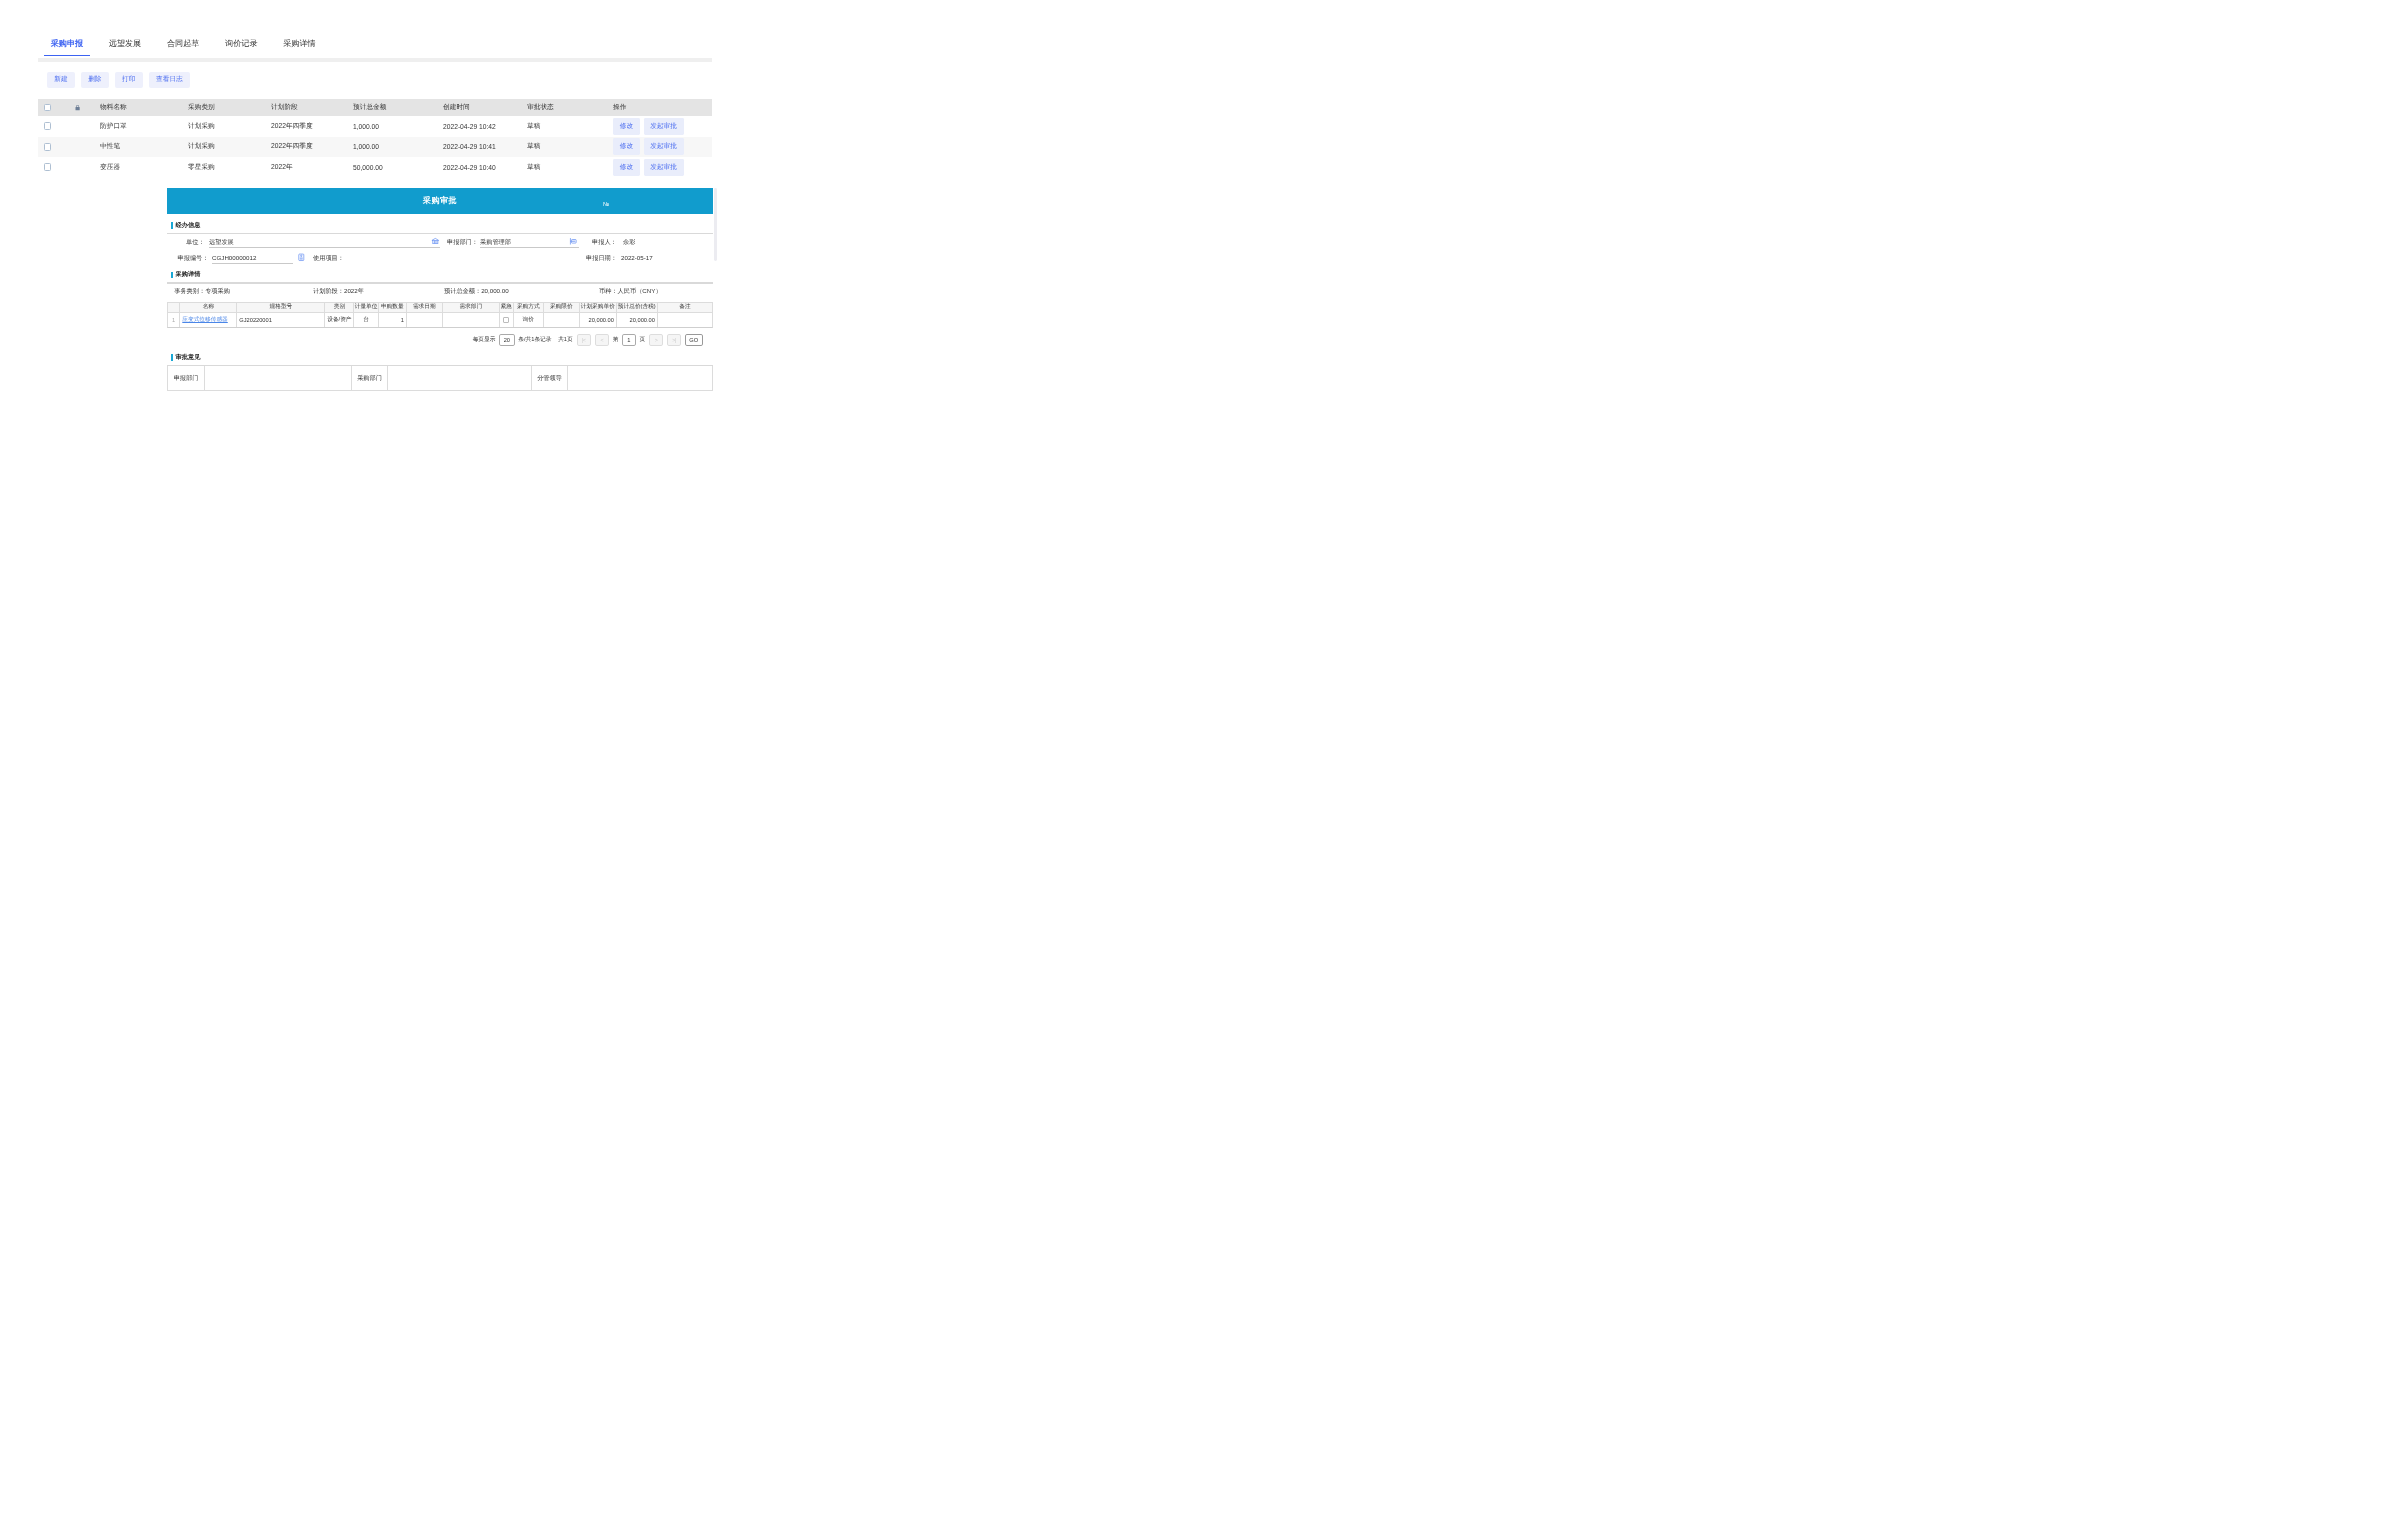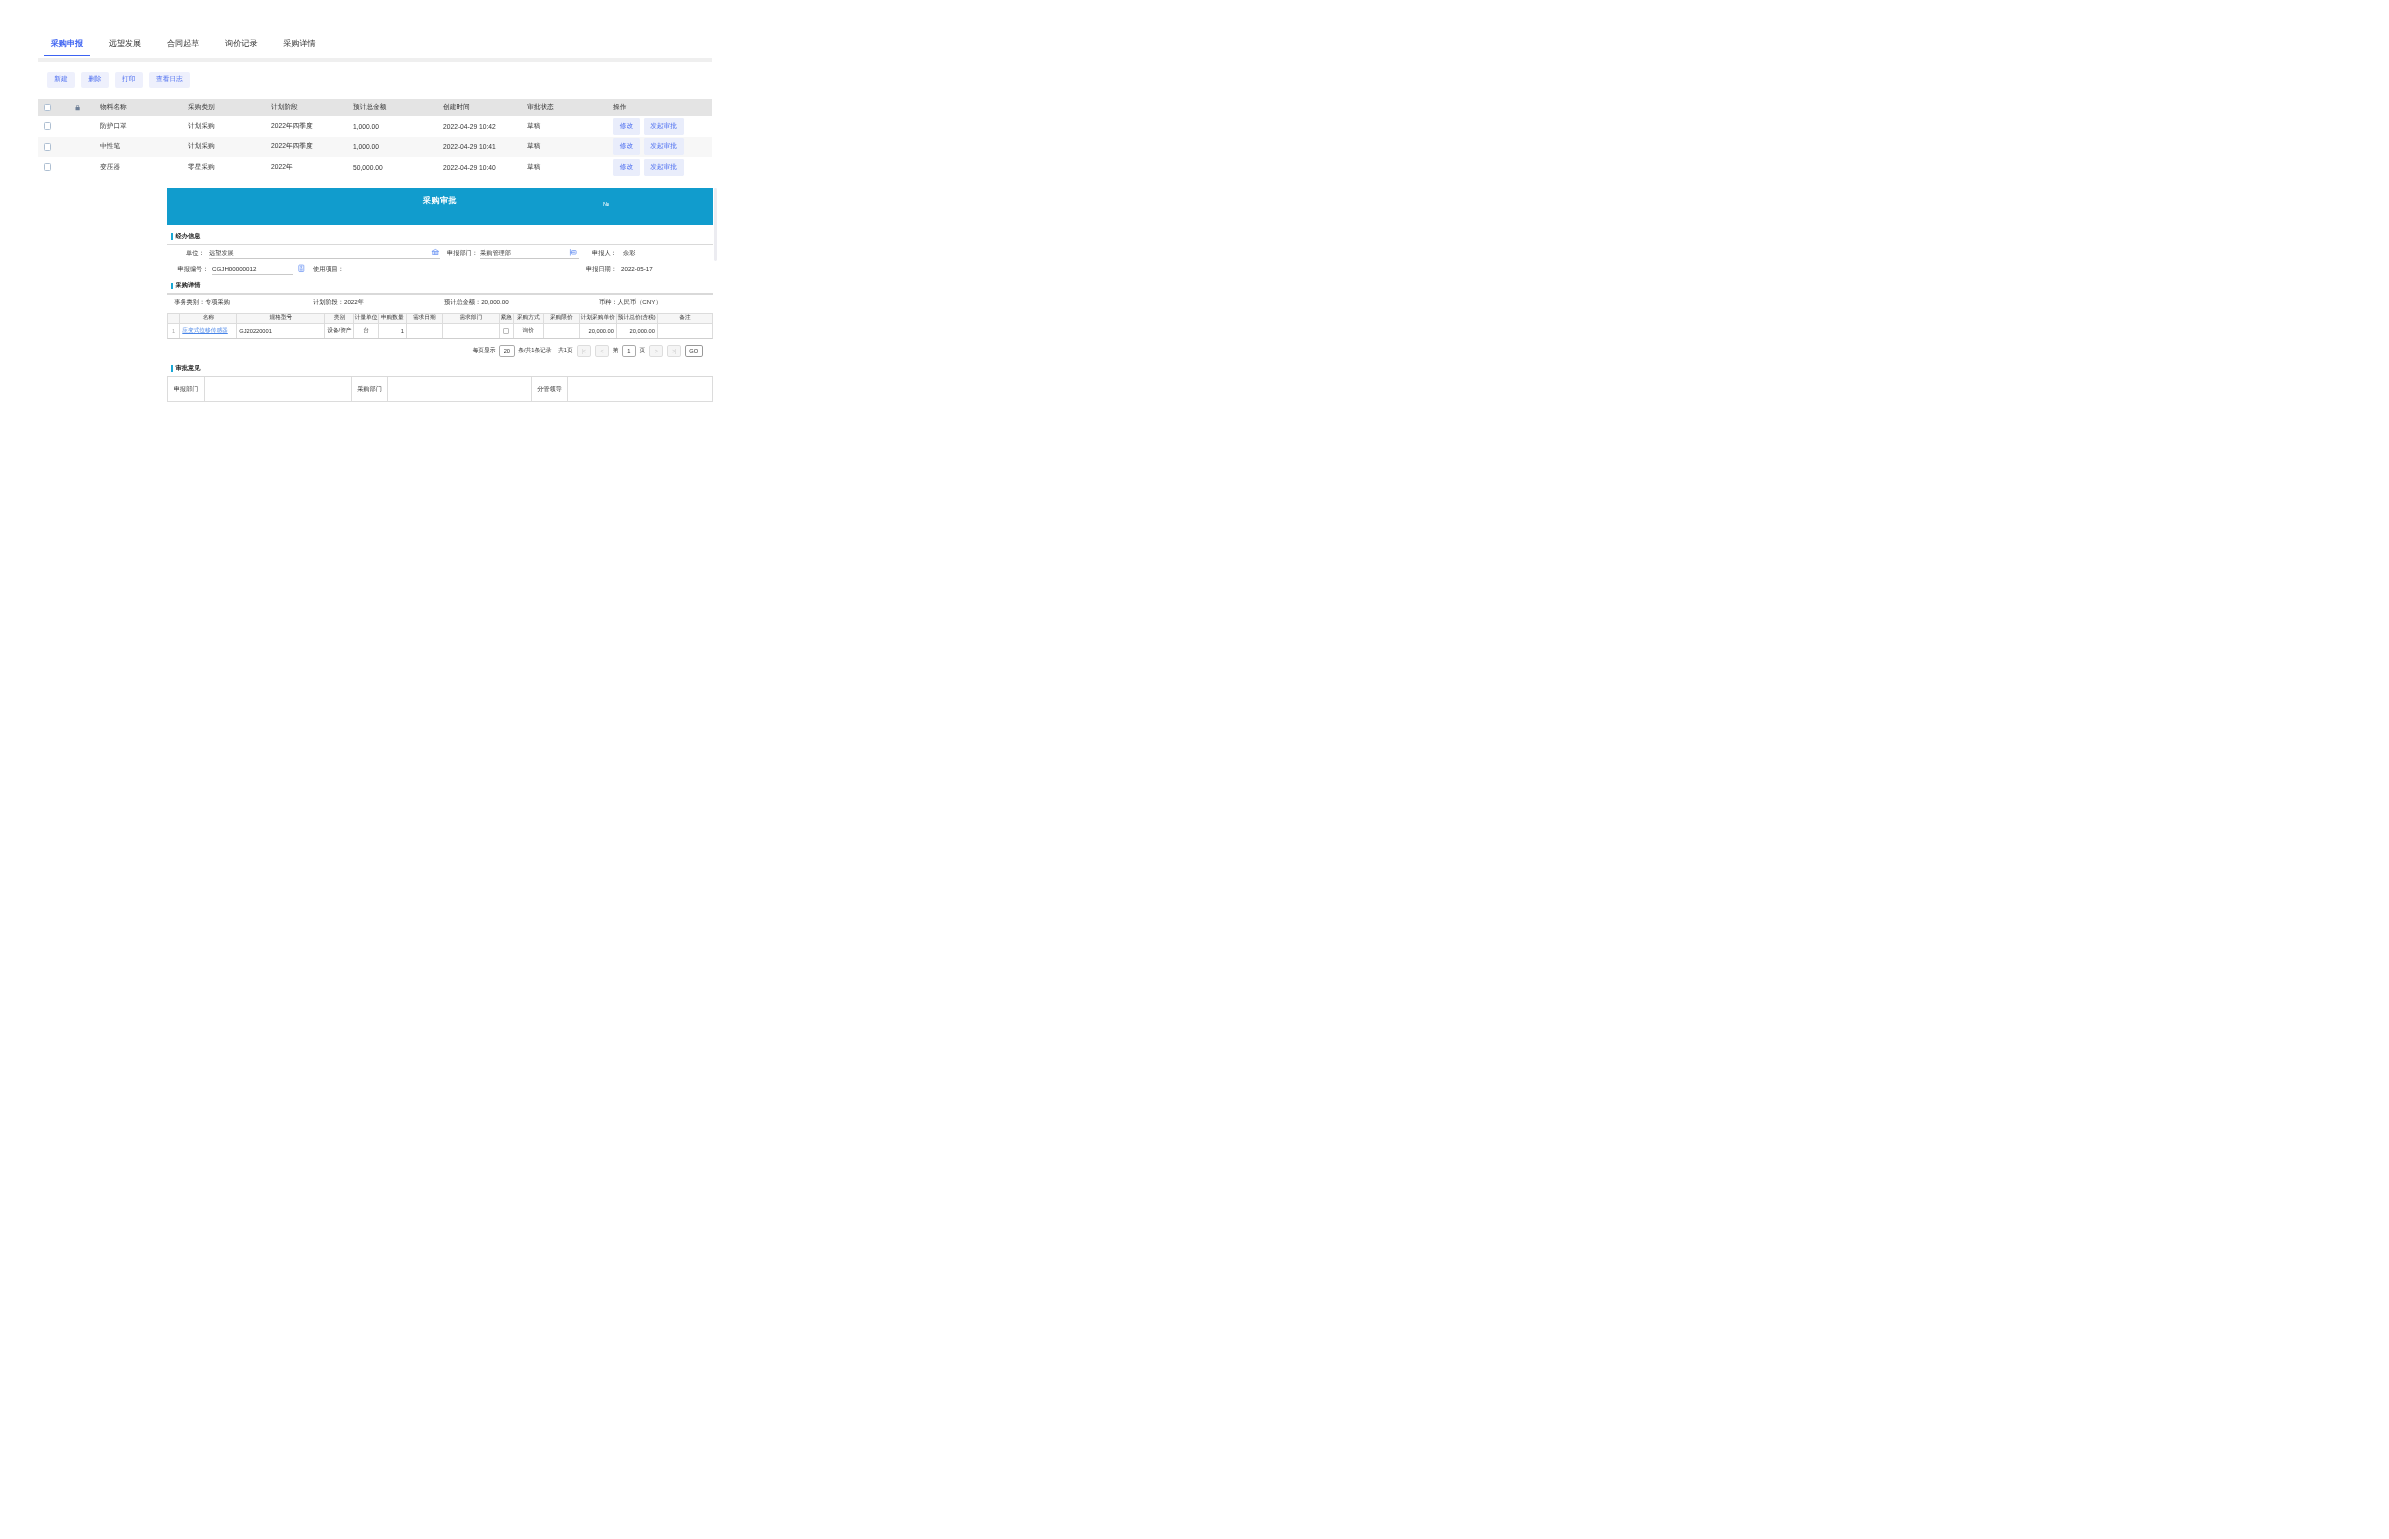--- a/index.html
+++ b/index.html
@@ -26,21 +26,21 @@
   .lrow.data { height:20.5px; background:#fff; }
   .lrow.alt { background:#f7f7f7; }
   .lcell { padding-left:1px; white-space:nowrap; overflow:hidden; }
   .ckwrap { display:flex; justify-content:center; }
   .ckbox { width:7.6px; height:7.6px; background:#fff; border:0.5px solid #aebfd2; border-radius:1.4px; cursor:pointer; }
   .lockwrap { display:flex; justify-content:center; }
   .ops { display:flex; gap:3.8px; }
   .obtn { background:#e9edfb; color:#4a6cf0; border:none; border-radius:1.4px; font-size:6.7px; padding:3.8px 6.7px; cursor:pointer; font-family:inherit; white-space:nowrap; }
   
   .panel { position:absolute; left:167px; top:188px; width:546px; }
-  .banner { height:37px; background:#119ccd; position:relative; }
+  .banner { height:26px; background:#119ccd; position:relative; }
   .banner .title { position:absolute; left:0; right:0; top:6.7px; text-align:center; color:#fff; font-size:8.1px; font-weight:bold; letter-spacing:0.5px; }
   .banner .no { position:absolute; left:436px; top:13.4px; color:#fff; font-size:5.7px; }
   .vscroll { position:absolute; left:547px; top:0; width:3.3px; height:73px; background:#ececf1; border-radius:1.4px; }
   .sechead { display:flex; align-items:center; margin:7.2px 0 2.9px 3.8px; }
   .secbar { width:1.9px; height:6.7px; background:#18a7d5; margin-right:2.9px; }
   .sectitle { font-size:6.2px; font-weight:bold; color:#222; }
   .divider { height:1.4px; background:#d9d9d9; }
   .fieldzone { position:relative; height:34px; }
   .flabel { position:absolute; font-size:6.2px; color:#333; white-space:nowrap; }
   .fvalue { position:absolute; font-size:6.2px; color:#333; white-space:nowrap; }

